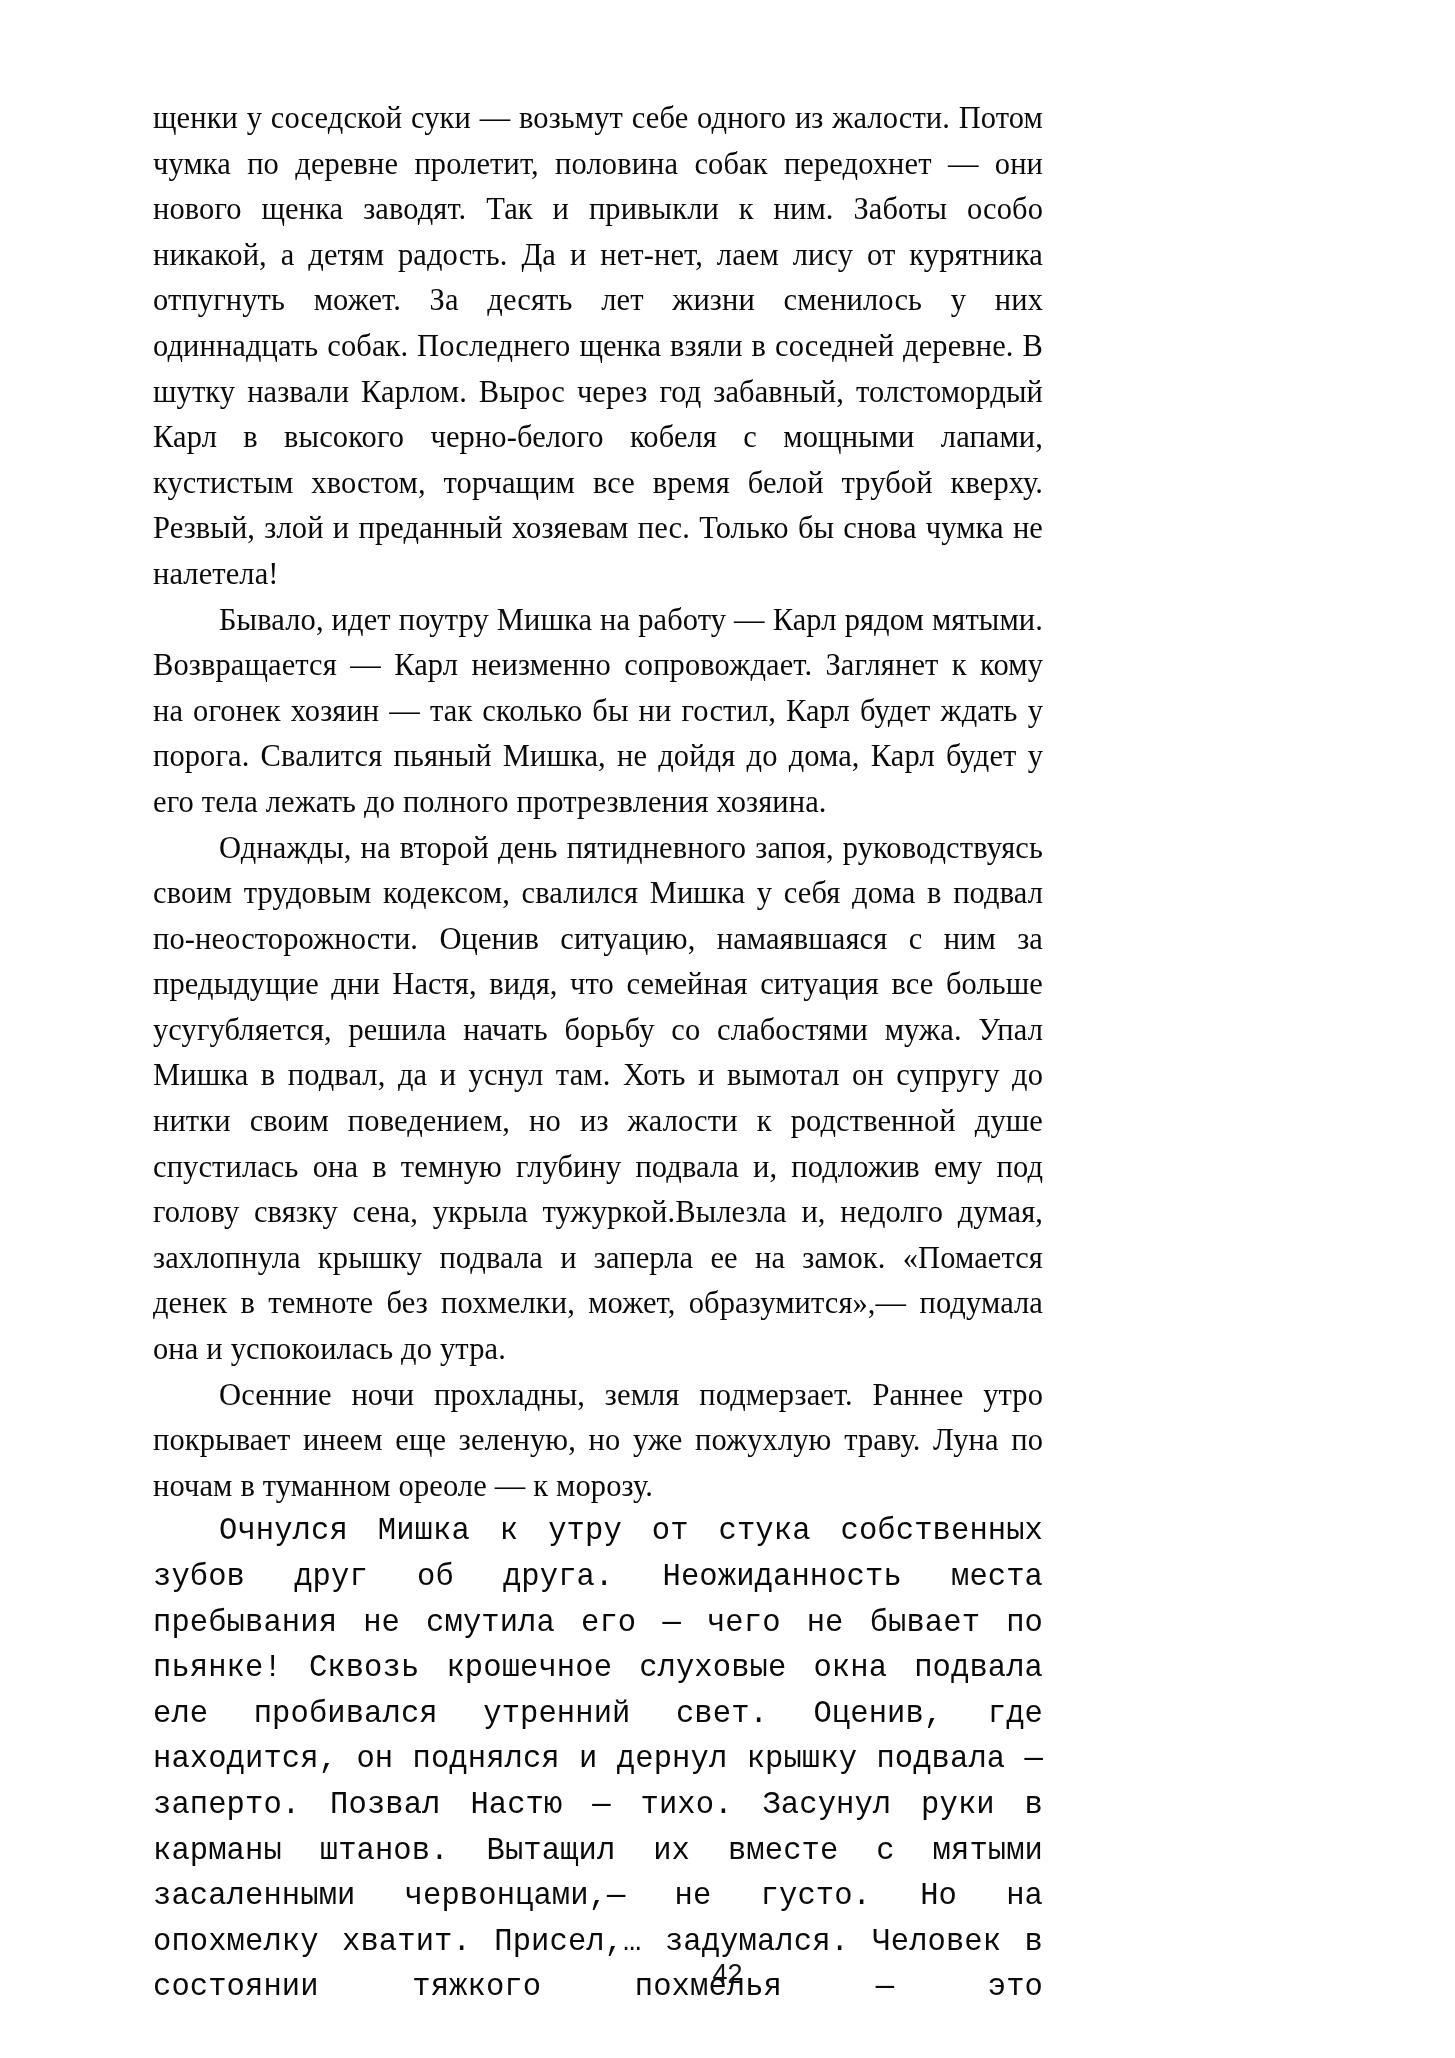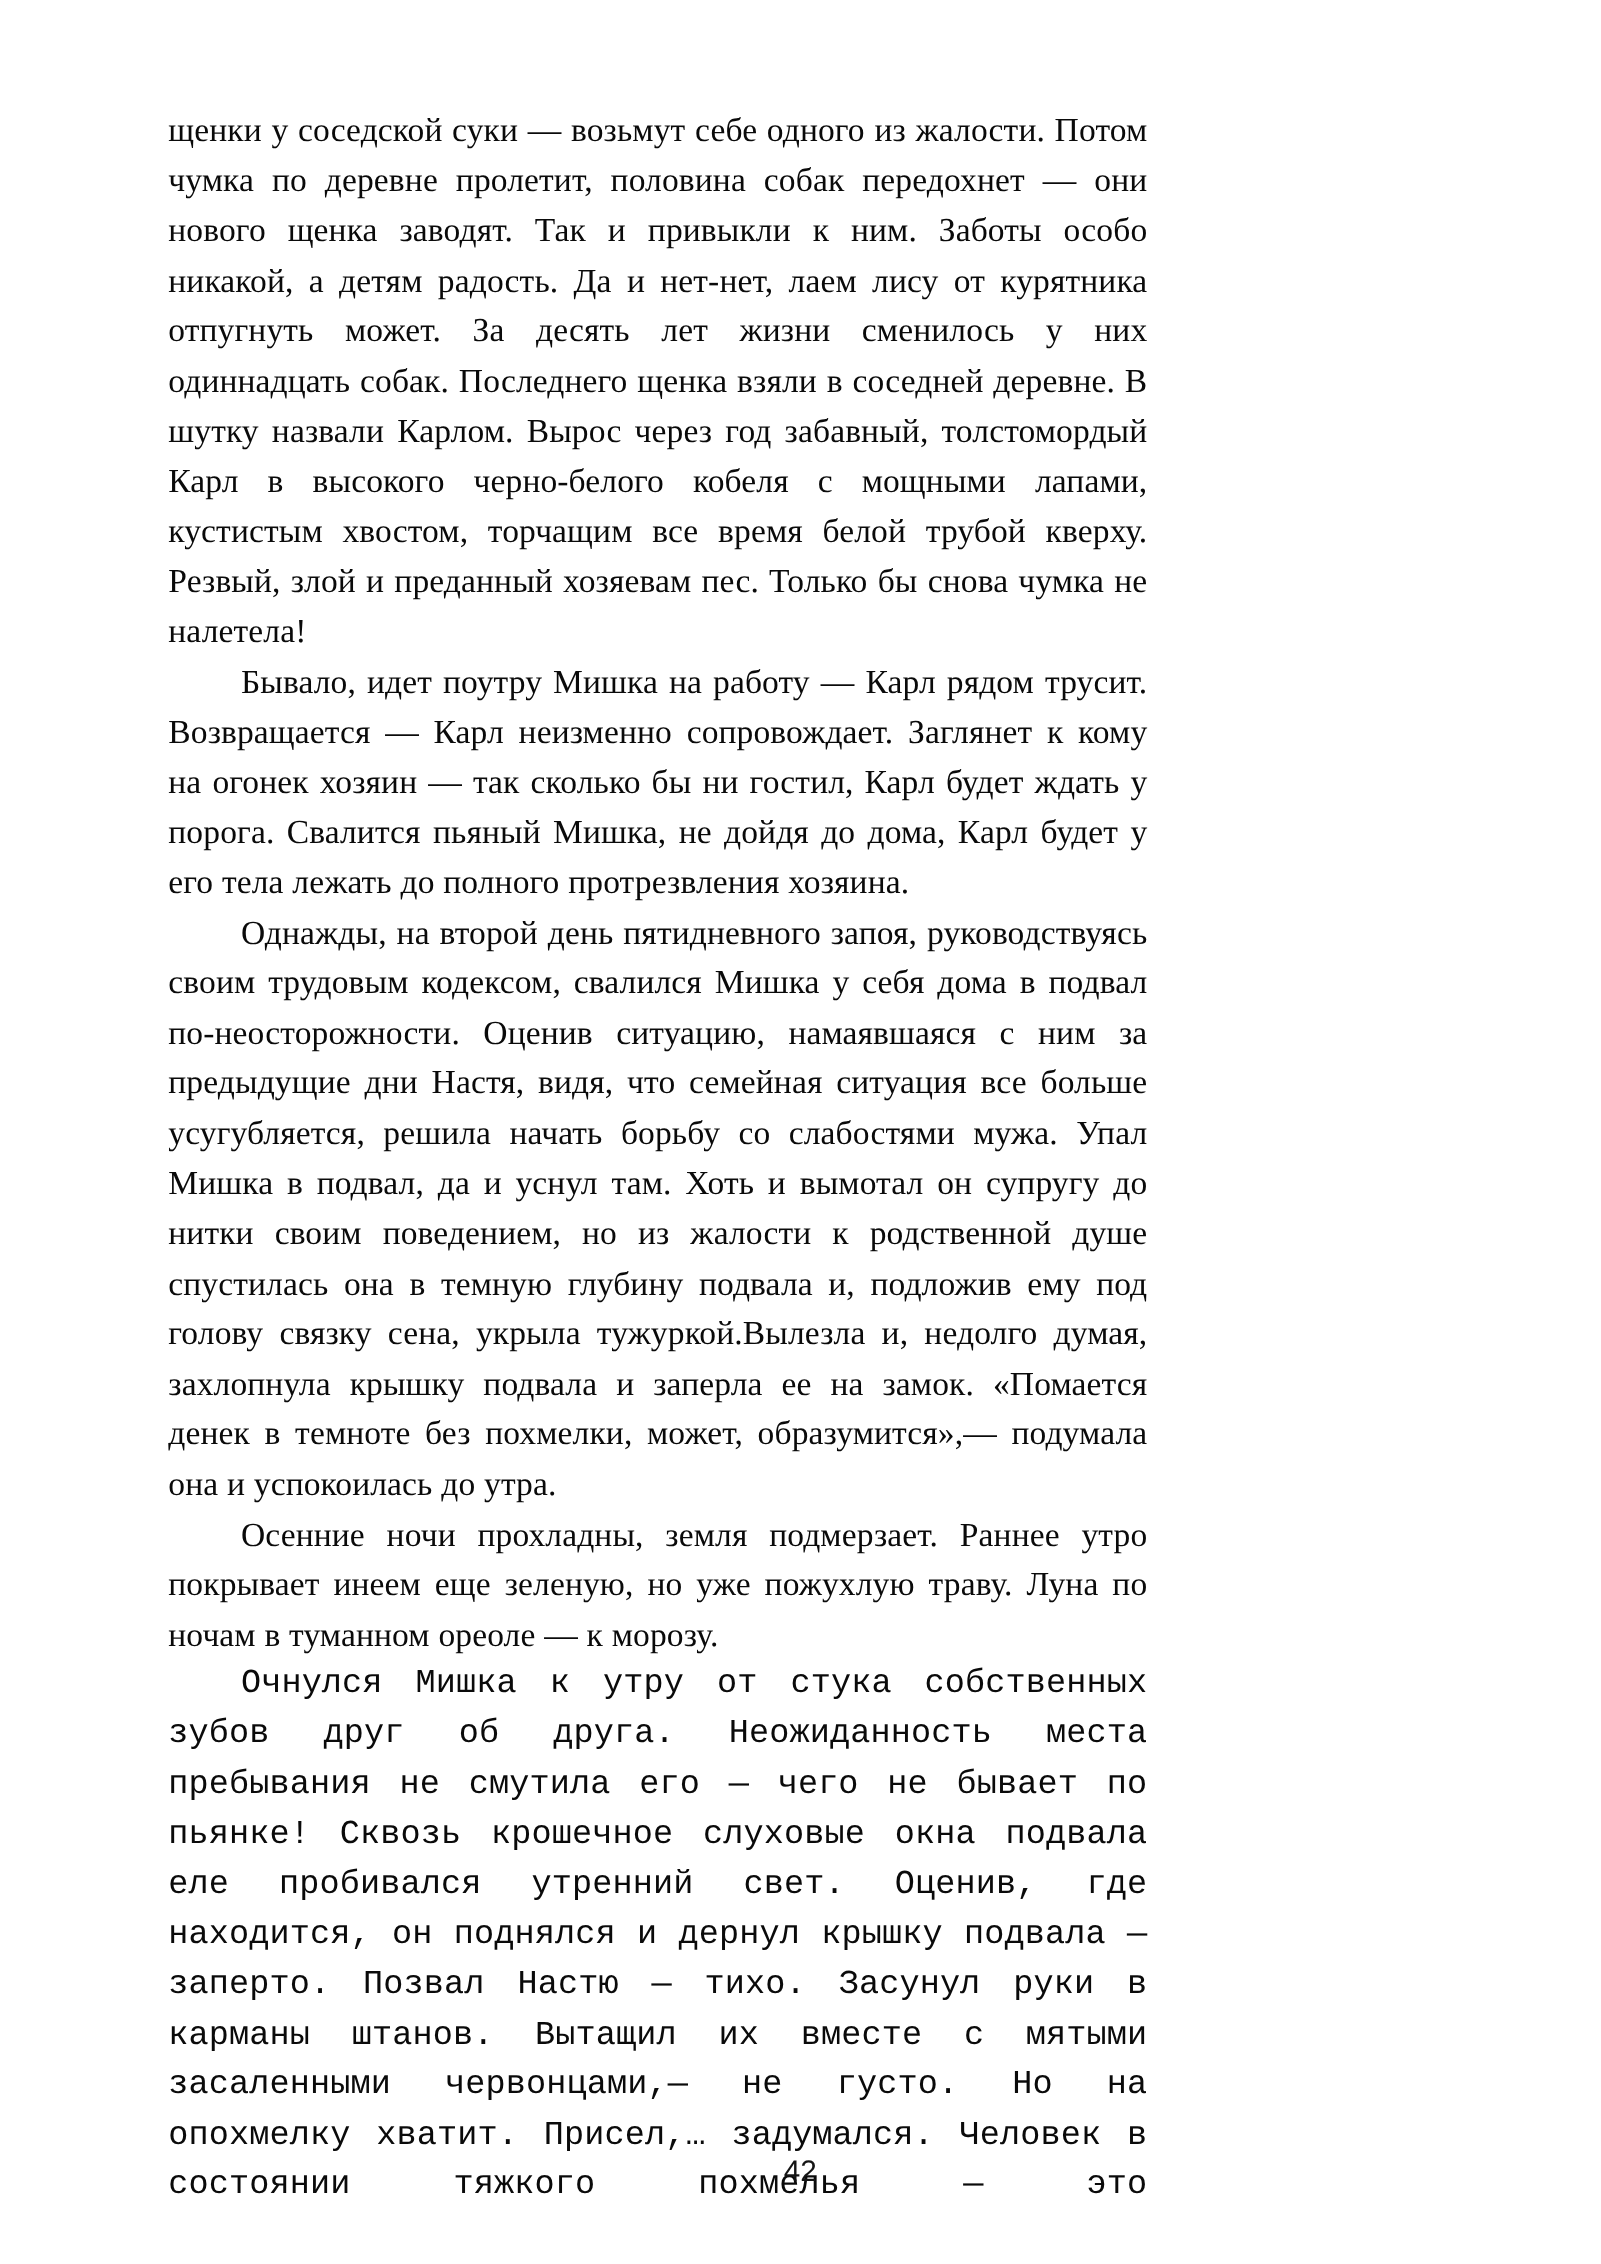--- a/index.html
+++ b/index.html
@@ -68,21 +68,21 @@
 </style>
 </head>
 <body>
 
 <div class="page">
 
   <div class="text-block">
 
     <p class="para">щенки у соседской суки — возьмут себе одного из жалости. Потом чумка по деревне пролетит, половина собак передохнет — они нового щенка заводят. Так и привыкли к ним. Заботы особо никакой, а детям радость. Да и нет-нет, лаем лису от курятника отпугнуть может. За десять лет жизни сменилось у них одиннадцать собак. Последнего щенка взяли в соседней деревне. В шутку назвали Карлом. Вырос через год забавный, толстомордый Карл в высокого черно-белого кобеля с мощными лапами, кустистым хвостом, торчащим все время белой трубой кверху. Резвый, злой и преданный хозяевам пес. Только бы снова чумка не налетела!</p>
 
-    <p class="para indent">Бывало, идет поутру Мишка на работу — Карл рядом трусит. Возвращается — Карл неизменно сопровождает. Заглянет к кому на огонек хозяин — так сколько бы ни гостил, Карл будет ждать у порога. Свалится пьяный Мишка, не дойдя до дома, Карл будет у его тела лежать до полного протрезвления хозяина.</p>
+    <p class="para indent">Бывало, идет поутру Мишка на работу — Карл рядом мятыми. Возвращается — Карл неизменно сопровождает. Заглянет к кому на огонек хозяин — так сколько бы ни гостил, Карл будет ждать у порога. Свалится пьяный Мишка, не дойдя до дома, Карл будет у его тела лежать до полного протрезвления хозяина.</p>
 
     <p class="para indent">Однажды, на второй день пятидневного запоя, руководствуясь своим трудовым кодексом, свалился Мишка у себя дома в подвал по-неосторожности. Оценив ситуацию, намаявшаяся с ним за предыдущие дни Настя, видя, что семейная ситуация все больше усугубляется, решила начать борьбу со слабостями мужа. Упал Мишка в подвал, да и уснул там. Хоть и вымотал он супругу до нитки своим поведением, но из жалости к родственной душе спустилась она в темную глубину подвала и, подложив ему под голову связку сена, укрыла тужуркой.Вылезла и, недолго думая, захлопнула крышку подвала и заперла ее на замок. «Помается денек в темноте без похмелки, может, образумится»,— подумала она и успокоилась до утра.</p>
 
     <p class="para indent">Осенние ночи прохладны, земля подмерзает. Раннее утро покрывает инеем еще зеленую, но уже пожухлую траву. Луна по ночам в туманном ореоле — к морозу.</p>
 
     <p class="para indent stretch-last">Очнулся Мишка к утру от стука собственных зубов друг об друга. Неожиданность места пребывания не смутила его — чего не бывает по пьянке! Сквозь крошечное слуховые окна подвала еле пробивался утренний свет. Оценив, где находится, он поднялся и дернул крышку подвала — заперто. Позвал Настю — тихо. Засунул руки в карманы штанов. Вытащил их вместе с мятыми засаленными червонцами,— не густо. Но на опохмелку хватит. Присел,… задумался. Человек в состоянии тяжкого похмелья — это</p>
 
   </div>
 
   <div class="page-number">42</div>

